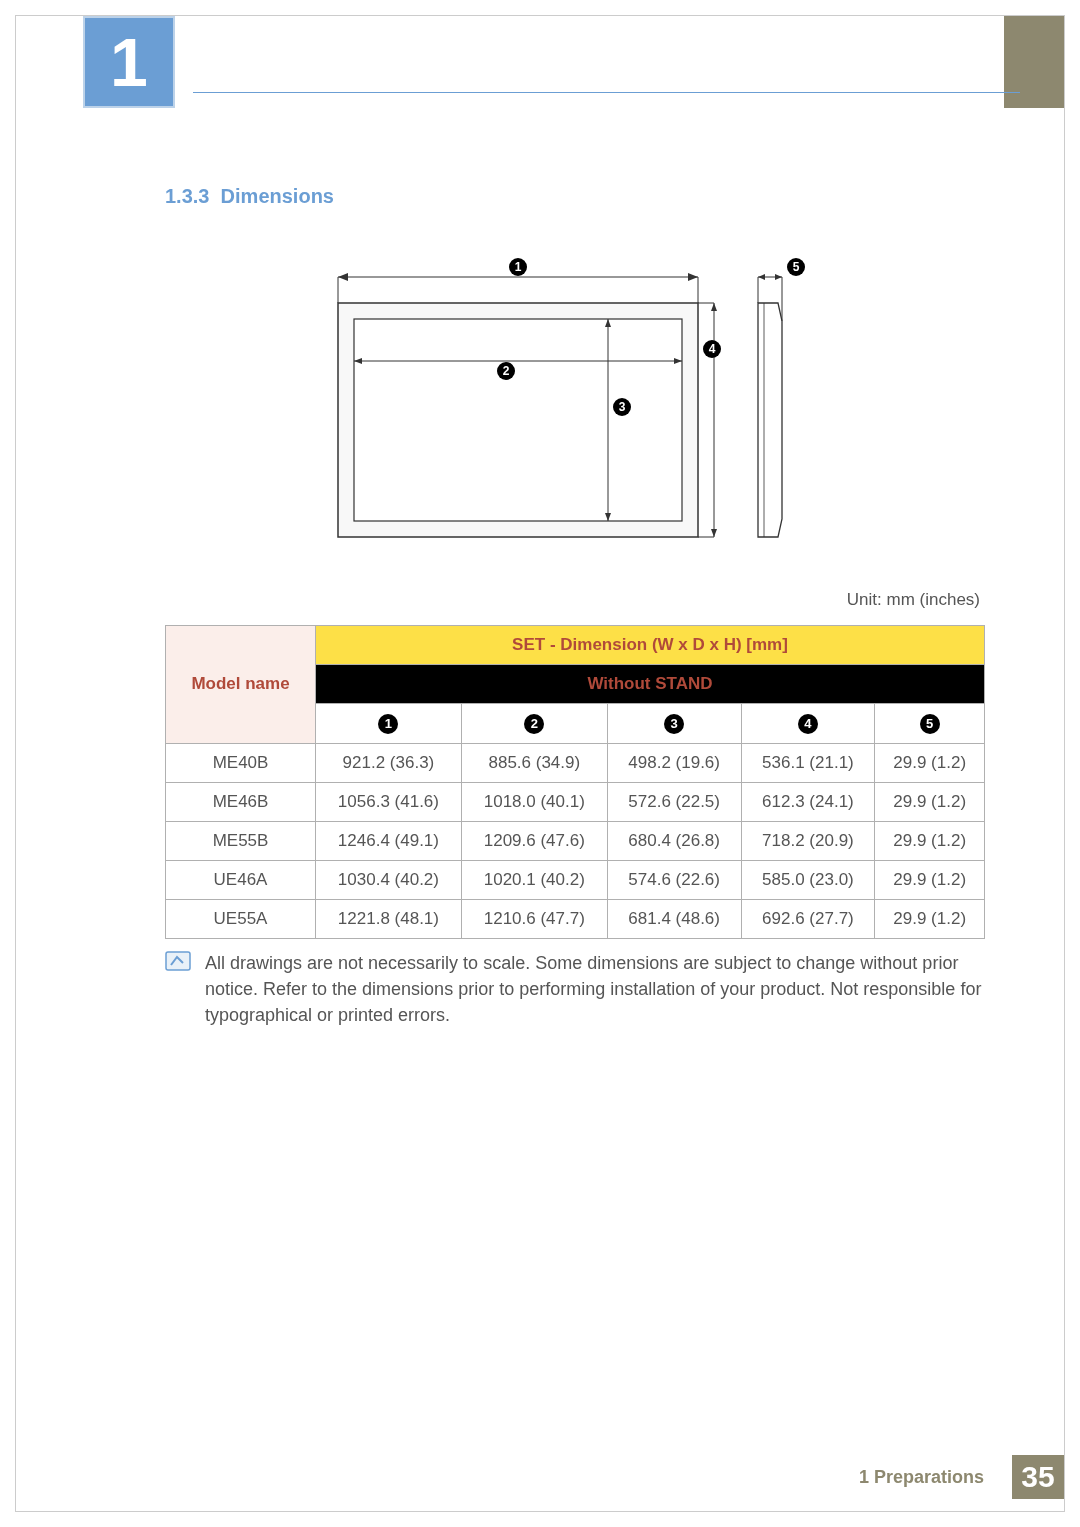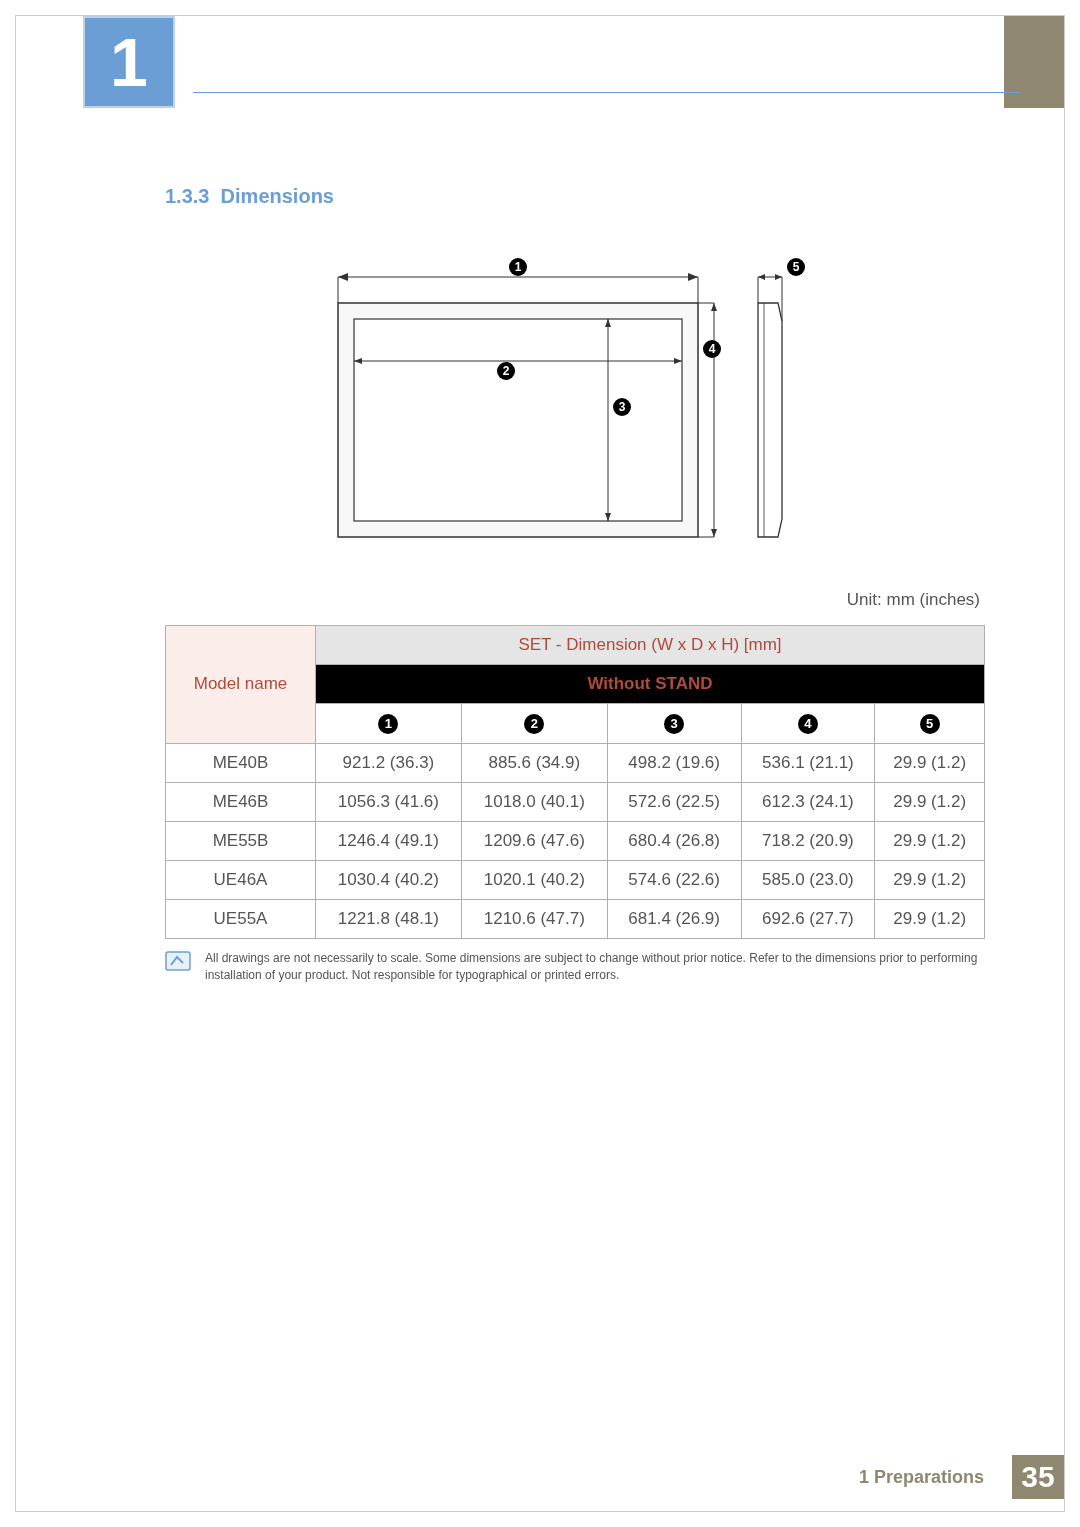--- a/index.html
+++ b/index.html
@@ -83,54 +83,54 @@
     color: #555;
     width: 820px;
   }
   .dim-table th, .dim-table td {
     border: 1px solid #b0b0b0;
     padding: 9px 6px;
     text-align: center;
     font-weight: normal;
   }
   .dim-table .hdr1 {
-    background: #e5e5e5;
+    background: #fde047;
     color: #b04a3a;
-    font-weight: normal;
+    font-weight: bold;
   }
   .dim-table .hdr2 {
     background: #000000;
     color: #b04a3a;
     font-weight: bold;
   }
   .dim-table .hdr-model {
     background: #fbeeea;
     color: #b04a3a;
-    font-weight: normal;
+    font-weight: bold;
     width: 150px;
   }
   .col-num-cell { background:#fff; }
   .circ-num {
     display: inline-flex;
     width: 20px; height: 20px;
     border-radius: 50%;
     background: #000;
     color: #fff;
     font-size: 13px;
     font-weight: bold;
     align-items: center;
     justify-content: center;
     line-height:1;
   }
   .note-block {
     position: absolute;
     top: 950px; left: 165px; right: 95px;
     display: flex;
     gap: 14px;
-    font-size: 12px;
+    font-size: 18px;
     line-height: 1.45;
     color: #555;
   }
   .note-icon {
     flex: 0 0 26px;
     height: 22px;
     display:flex;
     align-items:center;
     justify-content:center;
   }
@@ -263,21 +263,21 @@
     <td>1030.4 (40.2)</td>
     <td>1020.1 (40.2)</td>
     <td>574.6 (22.6)</td>
     <td>585.0 (23.0)</td>
     <td>29.9 (1.2)</td>
   </tr>
   <tr>
     <td>UE55A</td>
     <td>1221.8 (48.1)</td>
     <td>1210.6 (47.7)</td>
-    <td>681.4 (26.9)</td>
+    <td>681.4 (48.6)</td>
     <td>692.6 (27.7)</td>
     <td>29.9 (1.2)</td>
   </tr>
 </tbody>
   </table>
 
 <div class="note-block">
   <div class="note-icon">
     <svg width="26" height="20" viewBox="0 0 26 20">
       <rect x="1" y="1" width="24" height="18" rx="2" fill="#e9f1f8" stroke="#6b9ed4" stroke-width="1.5"></rect>

